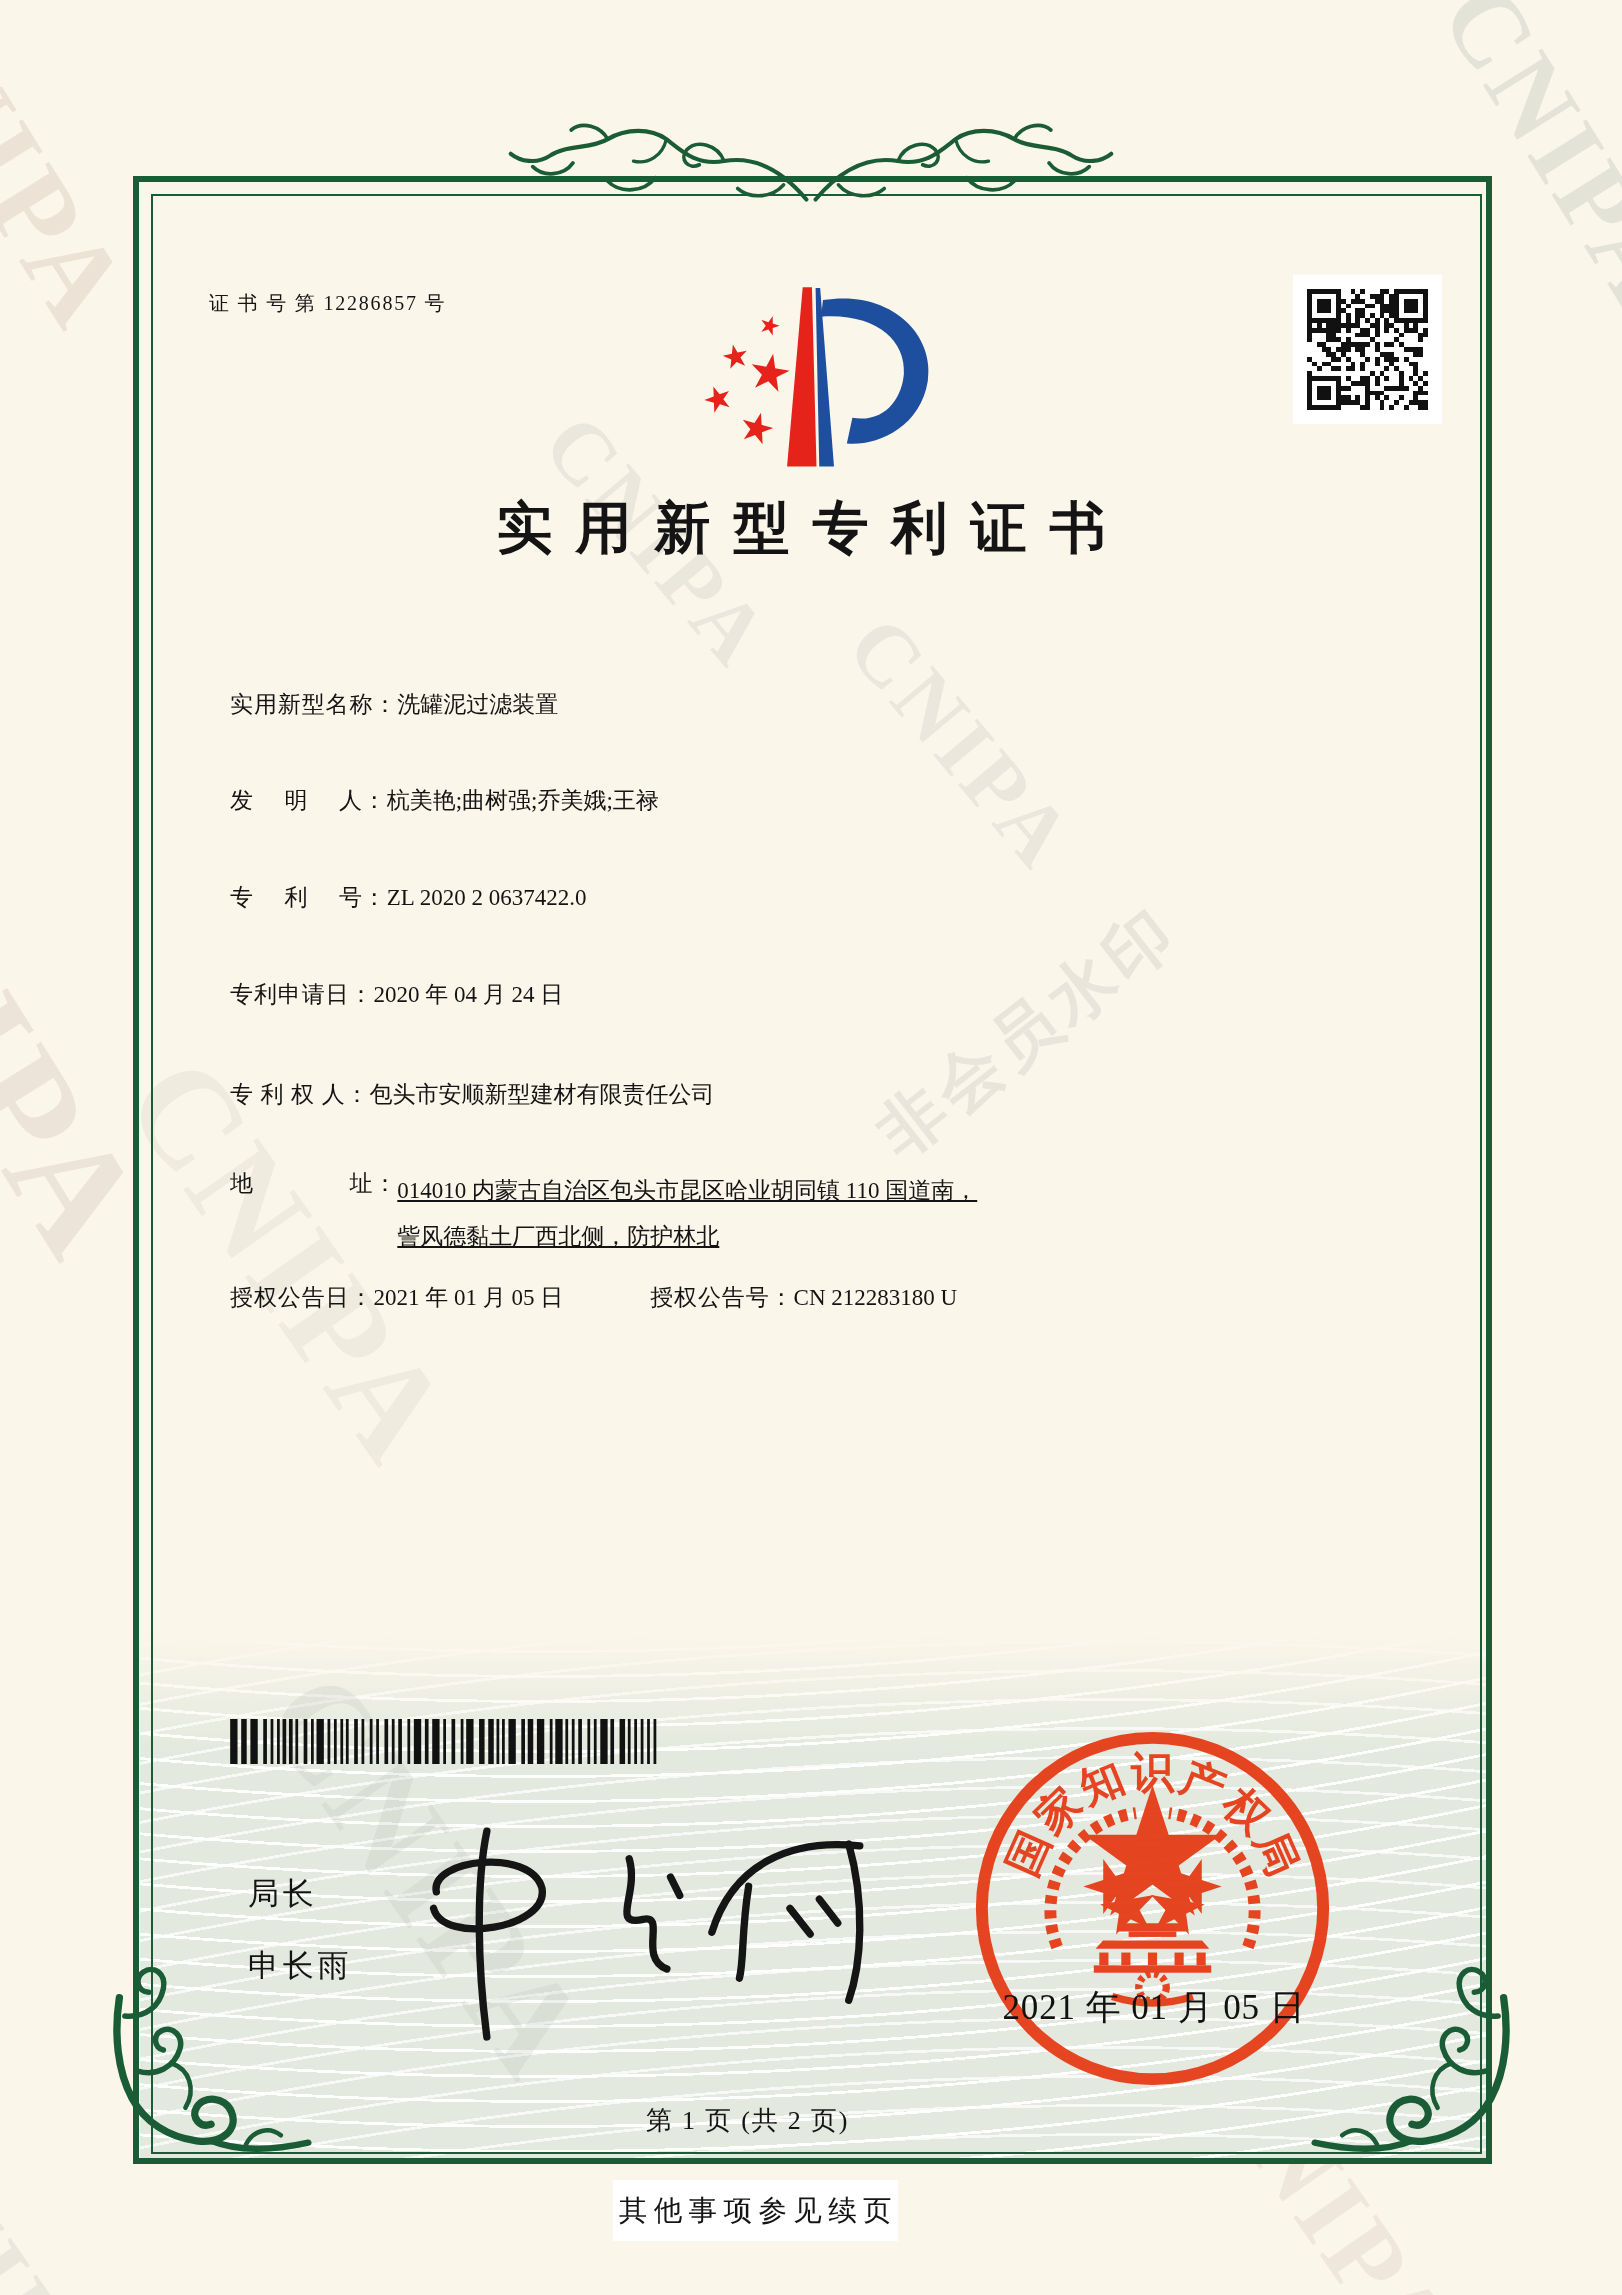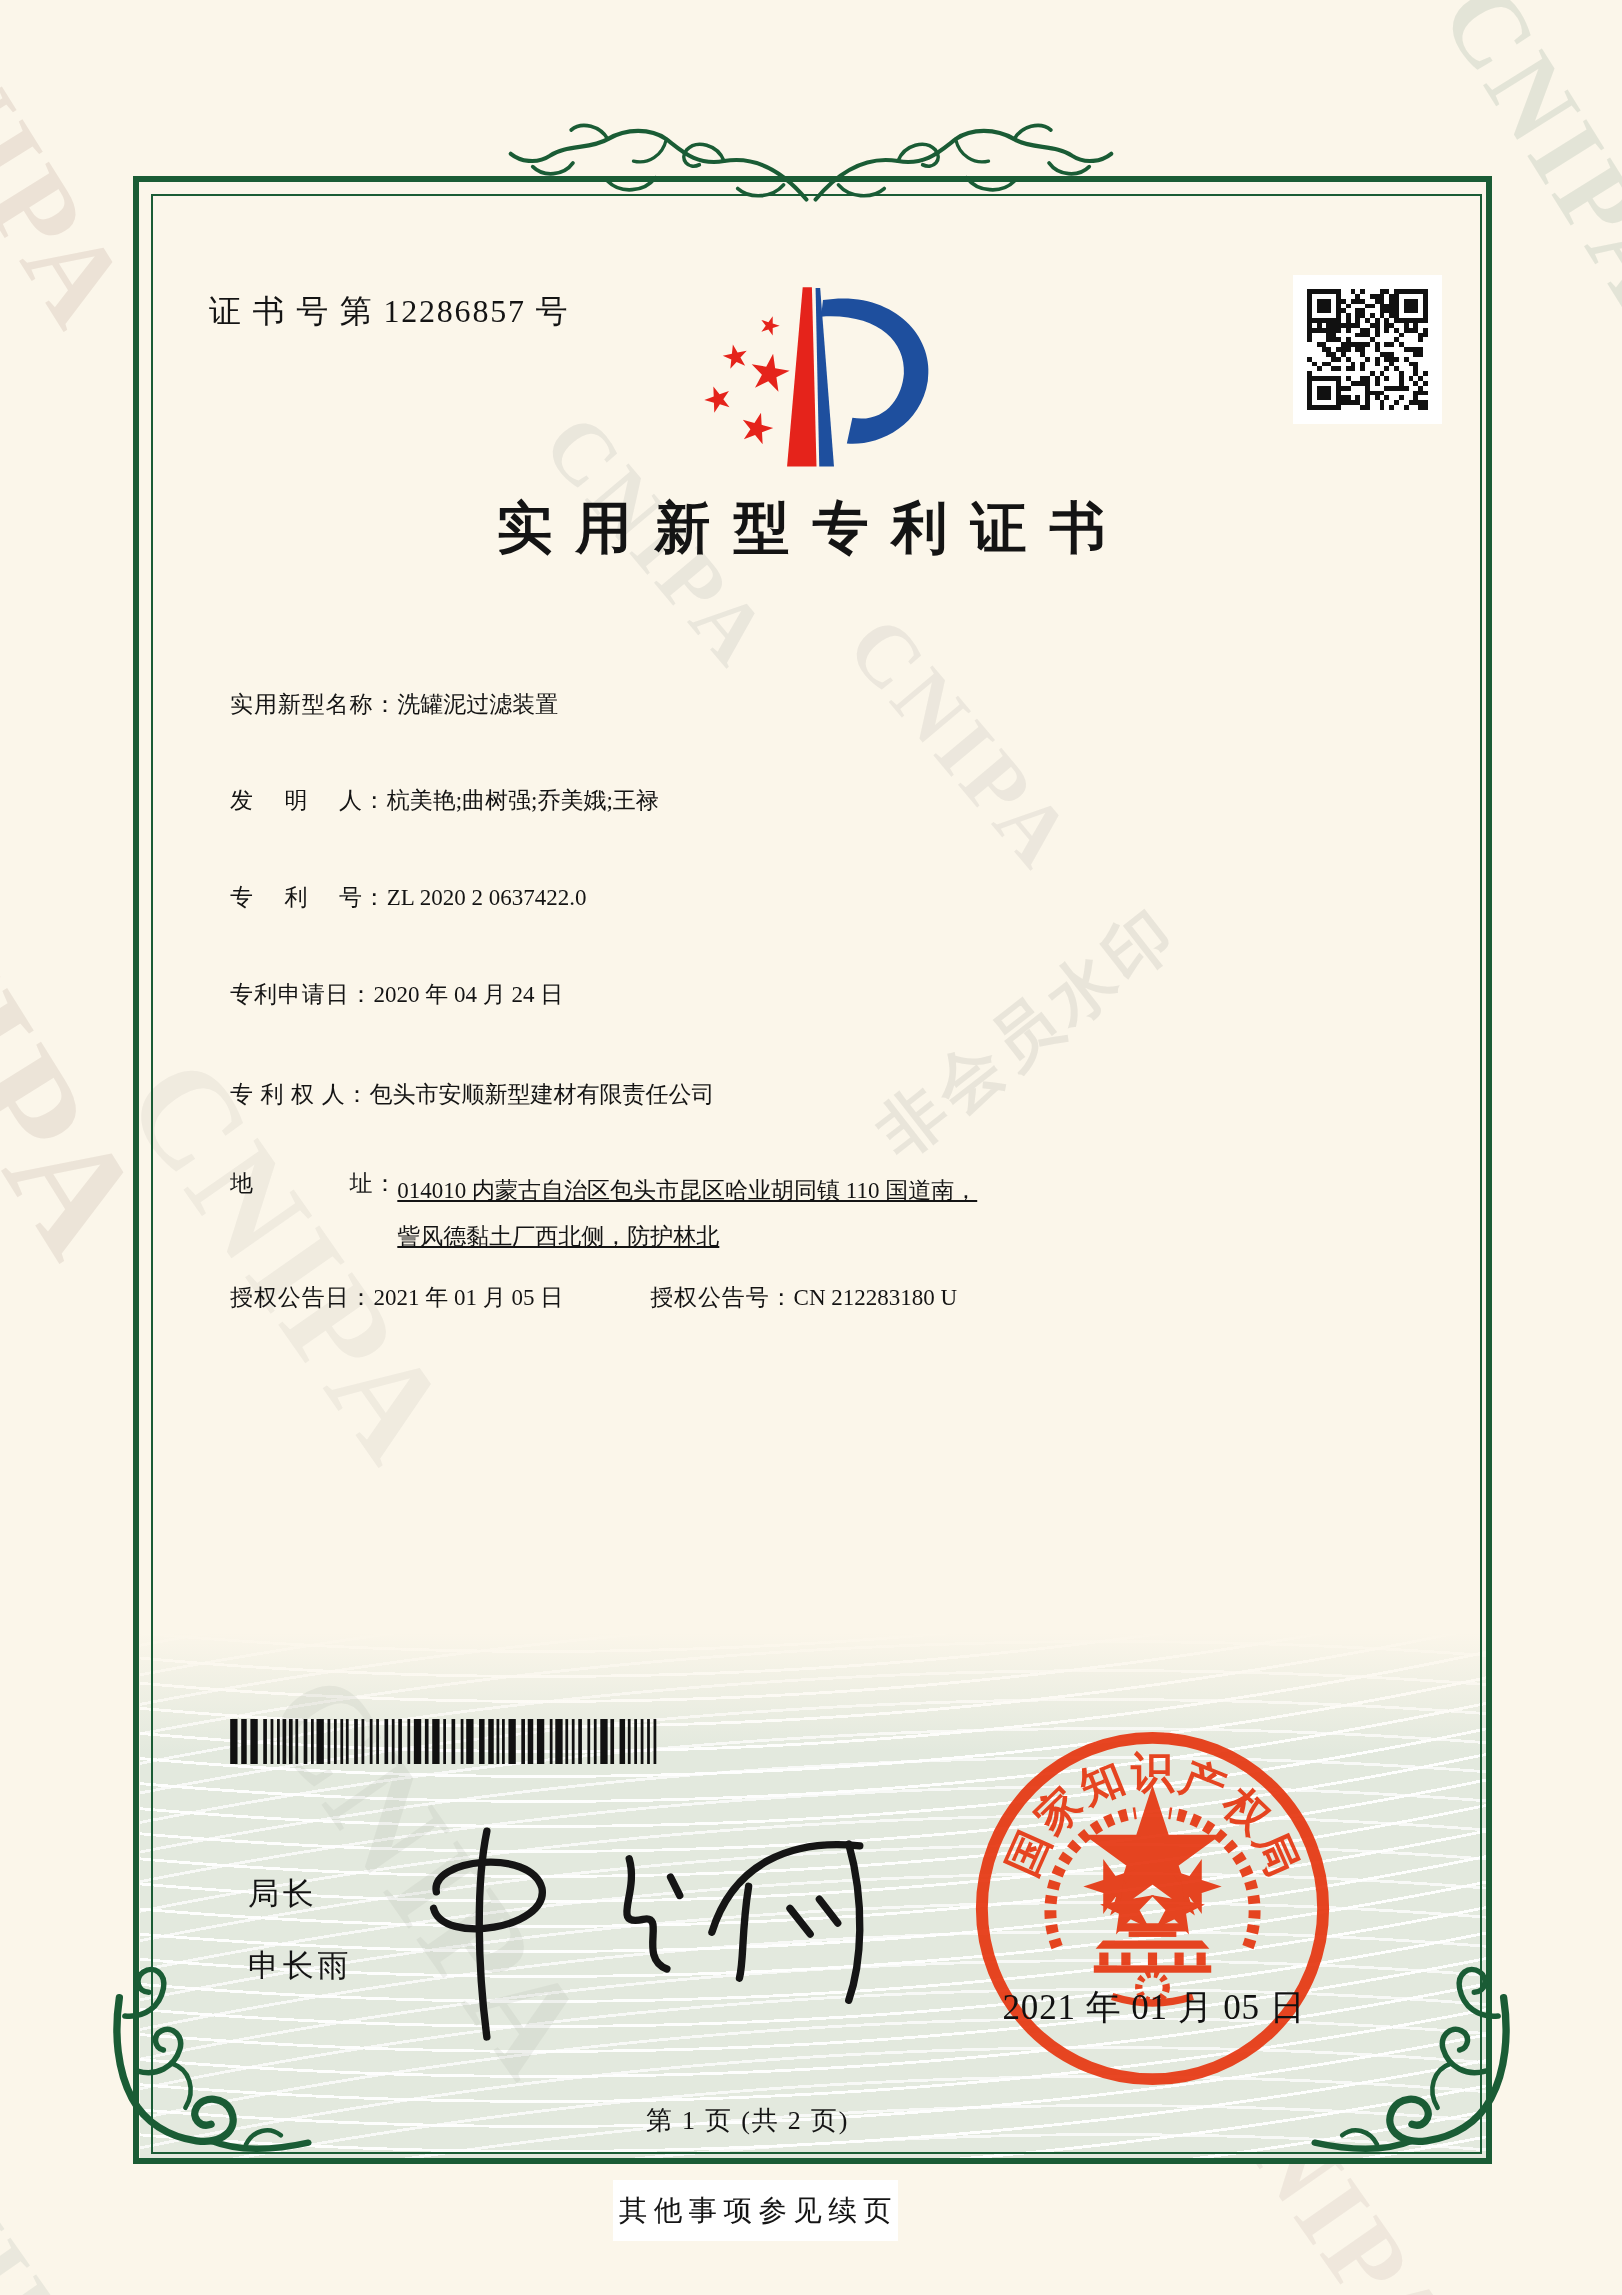--- a/index.html
+++ b/index.html
@@ -28,21 +28,21 @@
   
   .frame-outer{
     left:133px;top:176px;width:1359px;height:1988px;box-sizing:border-box;
     border:6.4px solid #1a5c35;z-index:1;
   }
   .frame-inner{
     left:151px;top:194px;width:1331px;height:1960px;box-sizing:border-box;
     border:2.8px solid #1a5c35;z-index:1;
   }
   
-  .cert-no{left:209px;top:290px;font-size:32px;letter-spacing:1.8px;z-index:2;}
+  .cert-no{left:209px;top:290px;font-size:20px;letter-spacing:1.8px;z-index:2;}
   .title{
     left:133px;top:491px;width:1359px;text-align:center;
     font-size:56px;font-weight:bold;letter-spacing:23px;z-index:2;
   }
   
   .field-row{position:absolute;left:230px;font-size:23px;white-space:nowrap;z-index:2;}
   .field-row .lbl{letter-spacing:0.9px;}
   .addr-lines{display:inline-block;vertical-align:top;line-height:46px;text-decoration:underline;}
   .grant-pair2{margin-left:87px;text-align:right;}
   

